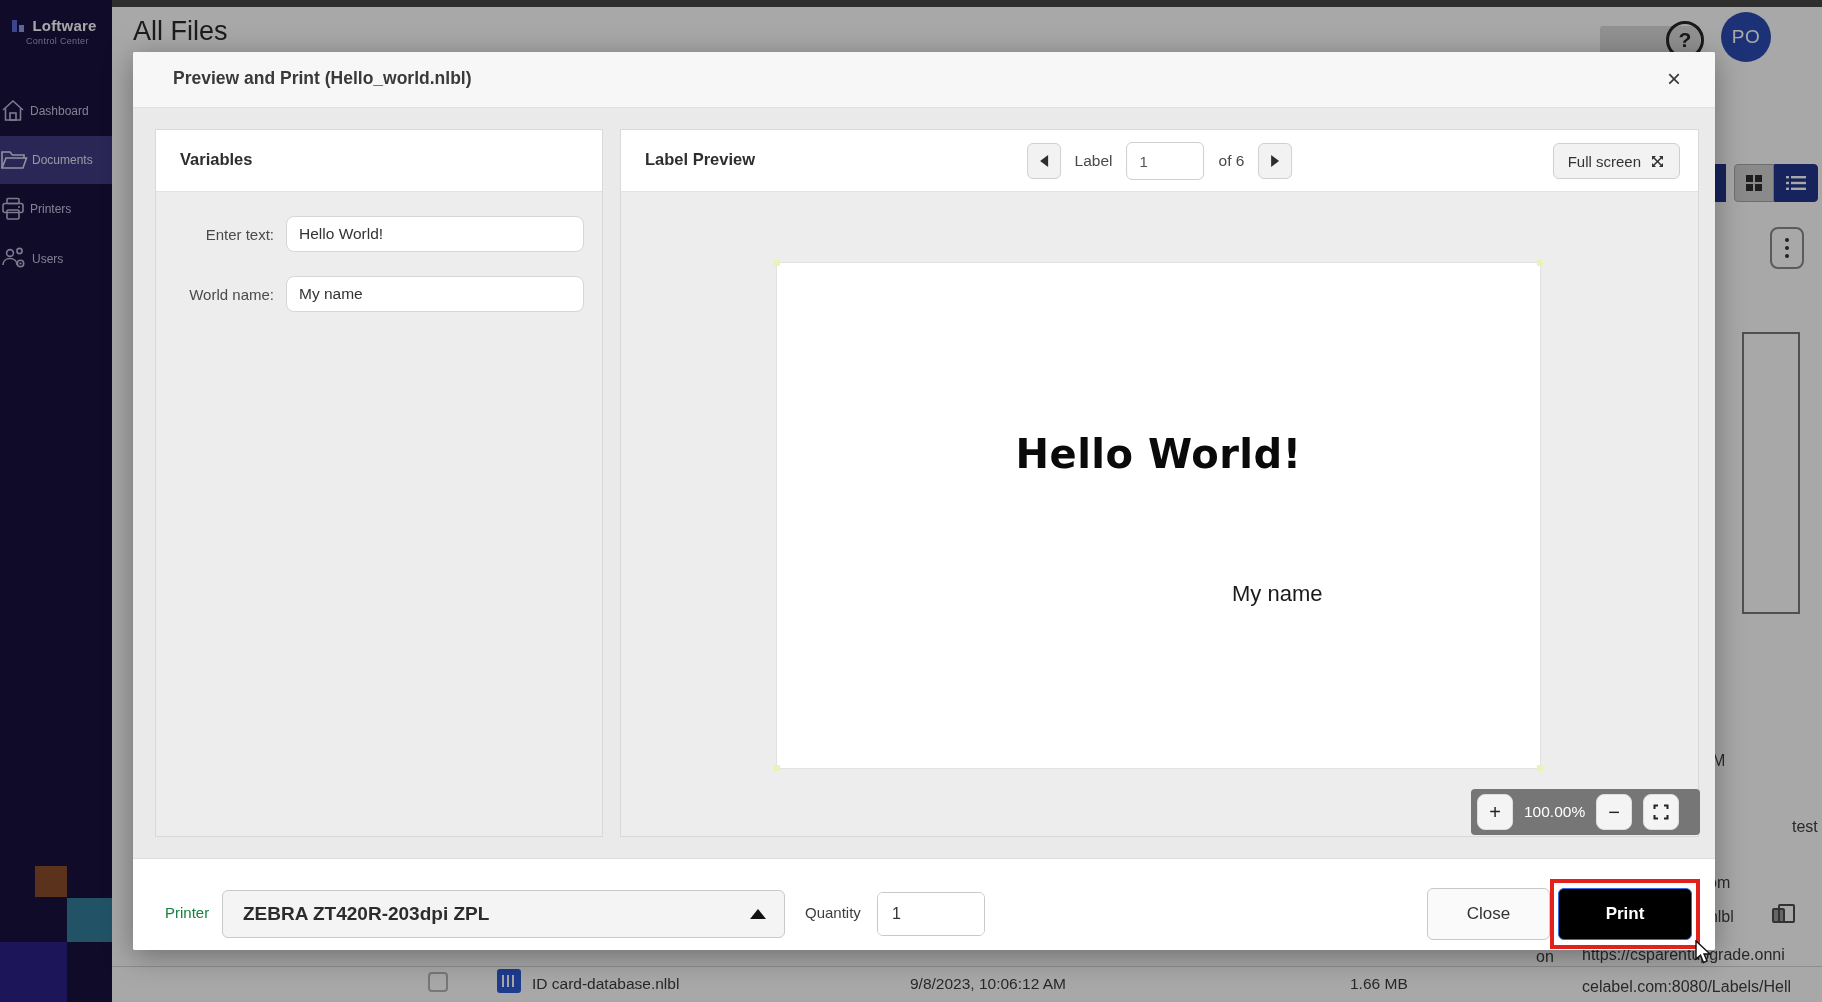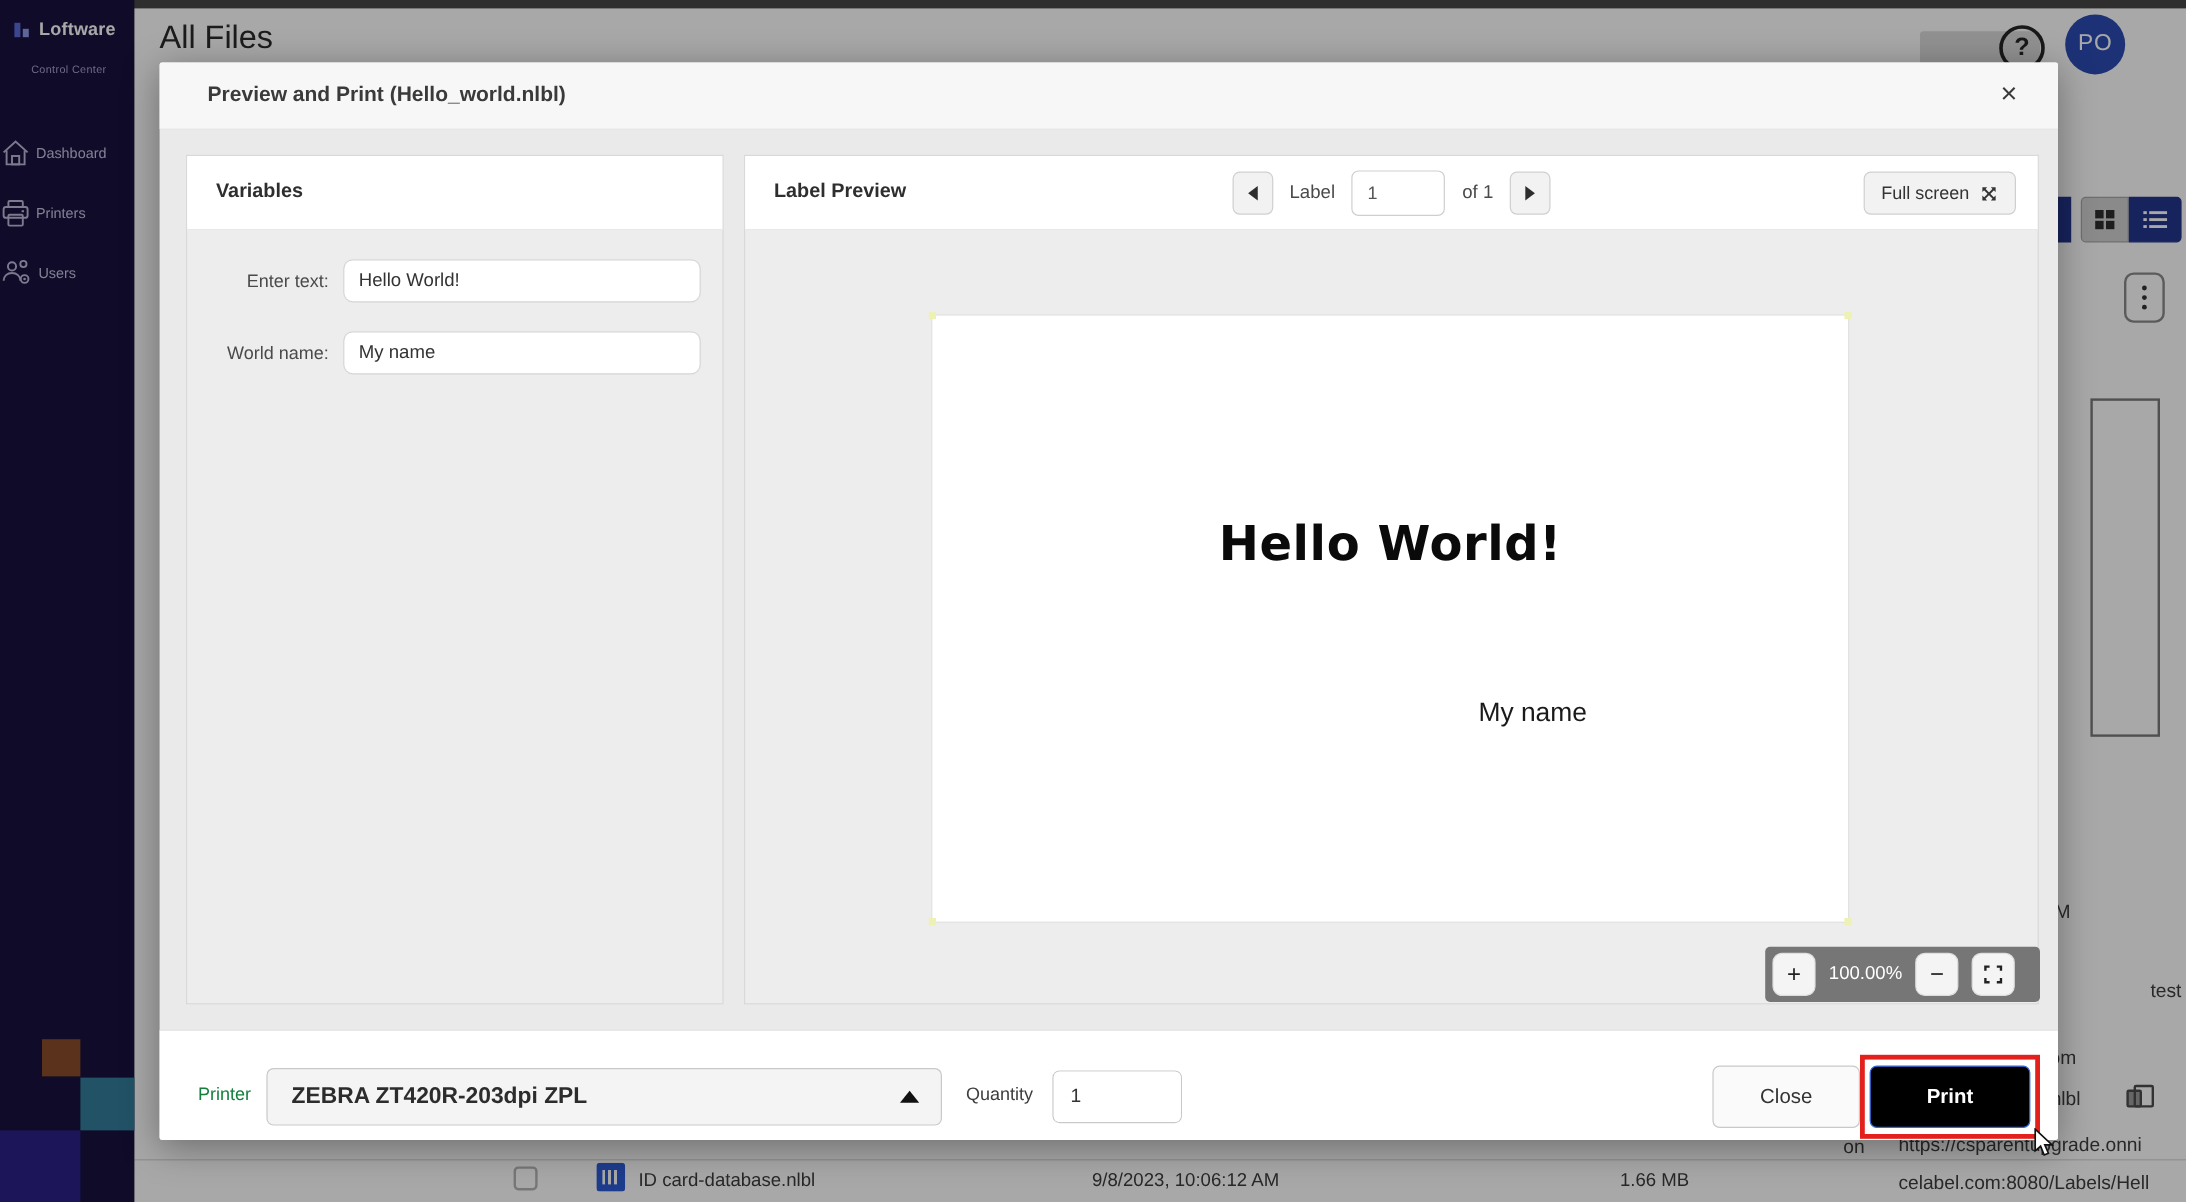--- a/index.html
+++ b/index.html
@@ -48,21 +48,21 @@
   #file-size { left:1350px; top:975px; }
 
   
   #sidebar { position:absolute; left:0; top:0; width:112px; height:1002px; background:#17123f; z-index:3; }
   #brand { padding:16px 0 0 12px; }
   #brand-mark { display:inline-flex; gap:2px; align-items:flex-end; vertical-align:middle; margin-right:4px; }
   #brand-mark i { display:block; background:#5a6bd8; }
   #brand-mark i:nth-child(1){ width:5px; height:12px; }
   #brand-mark i:nth-child(2){ width:5px; height:7px; background:#8d99e8; }
   #brand-name { color:#fff; font-size:15px; font-weight:700; letter-spacing:.2px; display:inline; vertical-align:middle; }
-  #brand-sub { color:#a7a2cf; font-size:9px; margin:19px 0 0 14px; letter-spacing:.3px; }
+  #brand-sub { color:#a7a2cf; font-size:9px; margin:2px 0 0 14px; letter-spacing:.3px; }
   .nav { margin-top:40px; display:flex; flex-direction:column; }
   .nav-item { width:112px; padding:12px 0; display:flex; flex-direction:row; align-items:center; gap:4px; color:#c7c3e0; cursor:pointer; }
   .nav-item.active { background:#403a82; color:#e8e6f7; }
   .nav-item svg { stroke:#bdb9d8; }
   .nav-item.active svg { stroke:#dedbf2; }
   .nav-label { font-size:12px; }
   .sq { position:absolute; }
   #sq-orange { left:35px; top:866px; width:32px; height:31px; background:#8a4c2b; }
   #sq-teal { left:67px; top:898px; width:45px; height:44px; background:#337d99; }
   #sq-purple { left:0px; top:942px; width:67px; height:60px; background:#2b2189; }
@@ -197,20 +197,27 @@
   </div>
   <div class="nav">
     <div class="nav-item">
       <svg width="26" height="26" viewBox="0 0 26 26" fill="none" stroke-width="1.6">
         <path d="M3 12 L13 3 L23 12"></path>
           <path d="M5.5 10.5 V22 H20.5 V10.5"></path>
           <rect x="10" y="15" width="6" height="7"></rect>
       </svg>
       <div class="nav-label">Dashboard</div>
     </div>
+    <div class="nav-item active">
+      <svg width="28" height="24" viewBox="0 0 28 24" fill="none" stroke-width="1.6">
+        <path d="M2 20 V4 H10 L12.5 7 H24 V10"></path>
+          <path d="M2 20 L6 10 H26.5 L23 20 Z"></path>
+      </svg>
+      <div class="nav-label">Documents</div>
+    </div>
     <div class="nav-item">
       <svg width="26" height="26" viewBox="0 0 26 26" fill="none" stroke-width="1.6">
         <rect x="7" y="2.5" width="12" height="5" rx="1"></rect>
           <rect x="3" y="7.5" width="20" height="9" rx="2"></rect>
         <rect x="7" y="14" width="12" height="9" rx="1"></rect>
           <line x1="18" y1="11" x2="20" y2="11"></line>
       </svg>
       <div class="nav-label">Printers</div>
     </div>
     <div class="nav-item">
@@ -253,21 +260,21 @@
 
   <div class="panel" id="preview-panel">
     <div class="panel-header">
       <div class="panel-title">Label Preview</div>
       <div id="pager">
         <div class="pg-btn">
             <span class="tri tri-left"></span>
           </div>
         <span id="pager-word">Label</span>
         <input id="page-input" value="1" style="">
-        <span id="pager-of">of 1</span>
+        <span id="pager-of">of 6</span>
         <div class="pg-btn">
             <span class="tri tri-right"></span>
           </div>
       </div>
       <div id="fullscreen-btn">
         <span>Full screen</span>
         <svg width="15" height="15" viewBox="0 0 15 15">
           <g stroke="#333" stroke-width="1.6">
               <line x1="3.5" y1="11.5" x2="11.5" y2="3.5"></line>
               <line x1="3.5" y1="3.5" x2="11.5" y2="11.5"></line>

